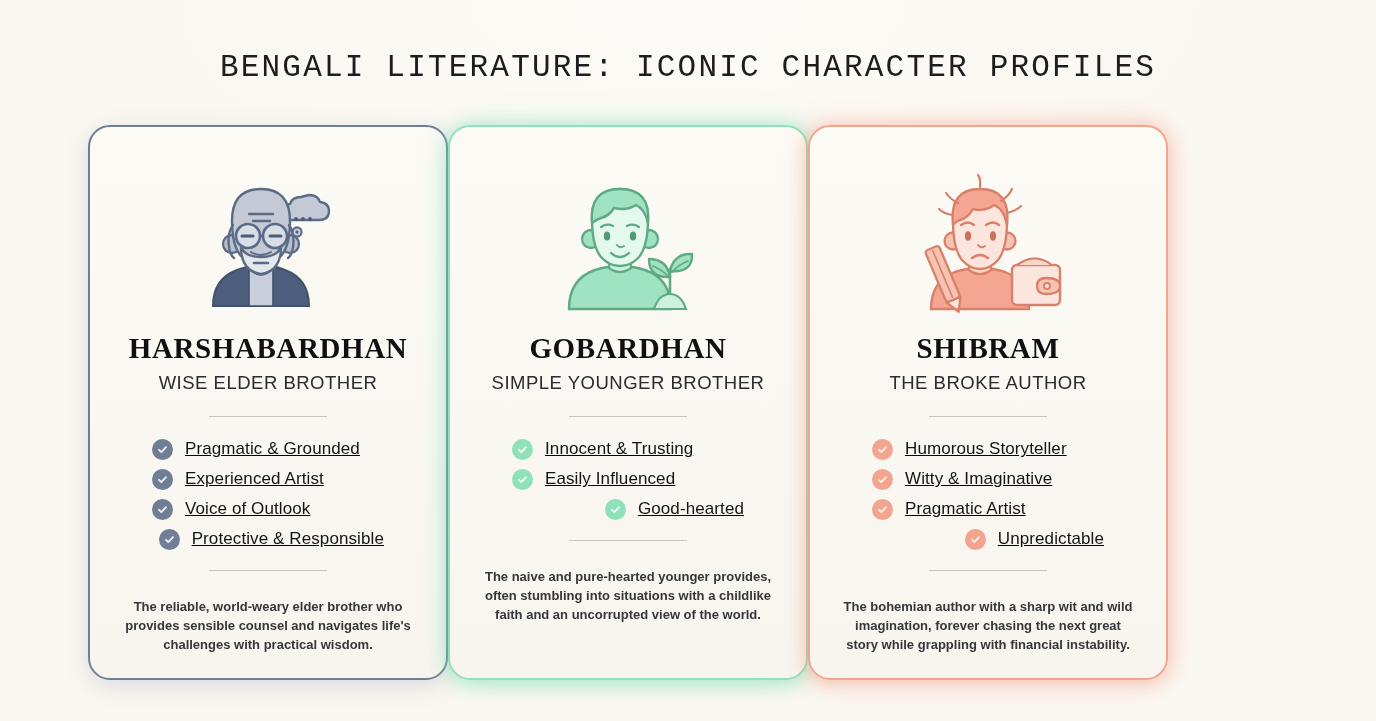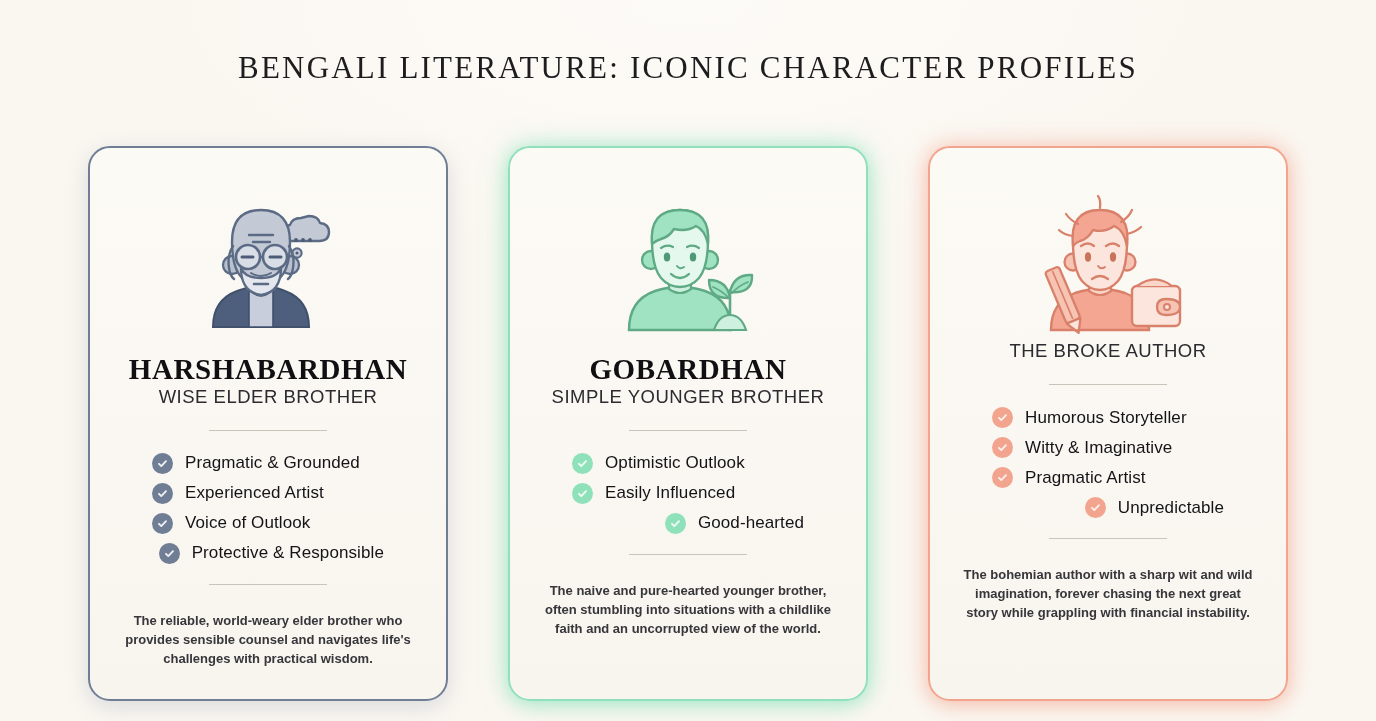--- a/index.html
+++ b/index.html
@@ -22,32 +22,32 @@
       radial-gradient(ellipse 60% 50% at 50% 0%, #fdfbf7 0%, #faf7f1 70%),
       linear-gradient(180deg, #fbf8f3 0%, #f8f5ee 100%);
     box-sizing: border-box;
   }
   .page-title {
     position: absolute;
     top: 50px;
     left: 0;
     width: 100%;
     text-align: center;
-    font-family: Liberation Serif, serif;
+    font-family: Liberation Mono, monospace;
     font-size: 31px;
     letter-spacing: 2.2px;
     color: #1d1d1f;
     font-weight: 400;
     white-space: nowrap;
   }
   .cards {
     position: absolute;
-    top: 146px;
+    top: 125px;
     left: 88px;
-    width: 1200px;
+    width: 1080px;
     height: 555px;
     display: flex;
     justify-content: space-between;
   }
   .card {
     position: relative;
     width: 360px;
     height: 555px;
     border-radius: 22px;
     border: 2.5px solid #6b7a93;
@@ -82,20 +82,21 @@
     margin-top: 14px;
     font-family: "Liberation Serif", serif;
     font-weight: bold;
     font-size: 29px;
     letter-spacing: 0.6px;
     color: #101012;
     text-align: center;
     line-height: 1.1;
   }
   .char-role {
+    margin-top: 7px;
     font-size: 18.5px;
     letter-spacing: 0.5px;
     color: #2b2b30;
     text-align: left;
     font-weight: 400;
   }
   .divider {
     margin-top: 22px;
     width: 118px;
     height: 1px;
@@ -103,20 +104,21 @@
   }
   .divider.bottom {
     margin-top: 20px;
   }
   .traits {
     margin-top: 22px;
     width: 100%;
     display: flex;
     flex-direction: column;
     align-items: center;
+    text-decoration: underline;
   }
   .trait {
     display: flex;
     align-items: center;
     width: 232px;
     margin-bottom: 9px;
   }
   .trait:last-child { margin-bottom: 0; justify-content: flex-end; }
   .trait-icon {
     width: 21px;
@@ -273,41 +275,41 @@
       <div class="char-name">GOBARDHAN</div>
       <div class="char-role">SIMPLE YOUNGER BROTHER</div>
       <div class="divider"></div>
       <div class="traits">
         <div class="trait">
           <span class="trait-icon" style="background:#8fe1ba">
             <svg width="13" height="13" viewBox="0 0 13 13">
                 <path d="M3 6.8 L5.3 9.1 L10 4.2" fill="none" stroke="#f0fbf5" stroke-width="1.9" stroke-linecap="round" stroke-linejoin="round"></path>
               </svg>
           </span>
-          <span class="trait-label">Optimistic Outlook</span>
+          <span class="trait-label">Innocent &amp; Trusting</span>
         </div>
         <div class="trait">
           <span class="trait-icon" style="background:#8fe1ba">
             <svg width="13" height="13" viewBox="0 0 13 13">
                 <path d="M3 6.8 L5.3 9.1 L10 4.2" fill="none" stroke="#f0fbf5" stroke-width="1.9" stroke-linecap="round" stroke-linejoin="round"></path>
               </svg>
           </span>
           <span class="trait-label">Easily Influenced</span>
         </div>
         <div class="trait">
           <span class="trait-icon" style="background:#8fe1ba">
             <svg width="13" height="13" viewBox="0 0 13 13">
                 <path d="M3 6.8 L5.3 9.1 L10 4.2" fill="none" stroke="#f0fbf5" stroke-width="1.9" stroke-linecap="round" stroke-linejoin="round"></path>
               </svg>
           </span>
           <span class="trait-label">Good-hearted</span>
         </div>
       </div>
       <div class="divider bottom"></div>
-      <div class="description">The naive and pure-hearted younger brother, often stumbling into situations with a childlike faith and an uncorrupted view of the world.</div>
+      <div class="description">The naive and pure-hearted younger provides, often stumbling into situations with a childlike faith and an uncorrupted view of the world.</div>
     </div>
 
     <div class="card coral">
       <div class="avatar">
         <svg width="150" height="146" viewBox="0 0 150 146">
 
           <circle cx="40" cy="68" r="8.5" fill="#f7c3b2" stroke="#d9806a" stroke-width="2.3"></circle>
           <circle cx="94" cy="68" r="8.5" fill="#f7c3b2" stroke="#d9806a" stroke-width="2.3"></circle>
 
           <path d="M18 136 q0 -28 24 -37 q12 -4 25 -4 q13 0 25 4 q24 9 24 37 z" fill="#f4a693" stroke="#d9806a" stroke-width="2.4"></path>
@@ -339,20 +341,21 @@
             <path d="M26 128 l7.5 13 l7.5 -13 z" fill="#fbe5dc" stroke="#d9806a" stroke-width="2.3" stroke-linejoin="round"></path>
             <path d="M30 137 l3.5 4 l3.5 -4 z" fill="#d9806a"></path>
           </g>
 
           <rect x="99" y="92" width="48" height="40" rx="5" fill="#fbe5dc" stroke="#d9806a" stroke-width="2.4"></rect>
           <path d="M104 92 q14 -10 26 -5 q6 2 8 5" fill="#f9d6c8" stroke="#d9806a" stroke-width="2.3" stroke-linejoin="round"></path>
           <path d="M133 105 q14 0 14 8 q0 8 -14 8 q-9 0 -9 -8 q0 -8 9 -8 z" fill="#f7c3b2" stroke="#d9806a" stroke-width="2.3"></path>
           <circle cx="134" cy="113" r="3" fill="#fbe5dc" stroke="#d9806a" stroke-width="2"></circle>
         </svg>
       </div>
+      <div class="char-name">SHIBRAM</div>
       <div class="char-role">THE BROKE AUTHOR</div>
       <div class="divider"></div>
       <div class="traits">
         <div class="trait">
           <span class="trait-icon" style="background:#f2a48e">
             <svg width="13" height="13" viewBox="0 0 13 13">
                 <path d="M3 6.8 L5.3 9.1 L10 4.2" fill="none" stroke="#fdf0ea" stroke-width="1.9" stroke-linecap="round" stroke-linejoin="round"></path>
               </svg>
           </span>
           <span class="trait-label">Humorous Storyteller</span>

